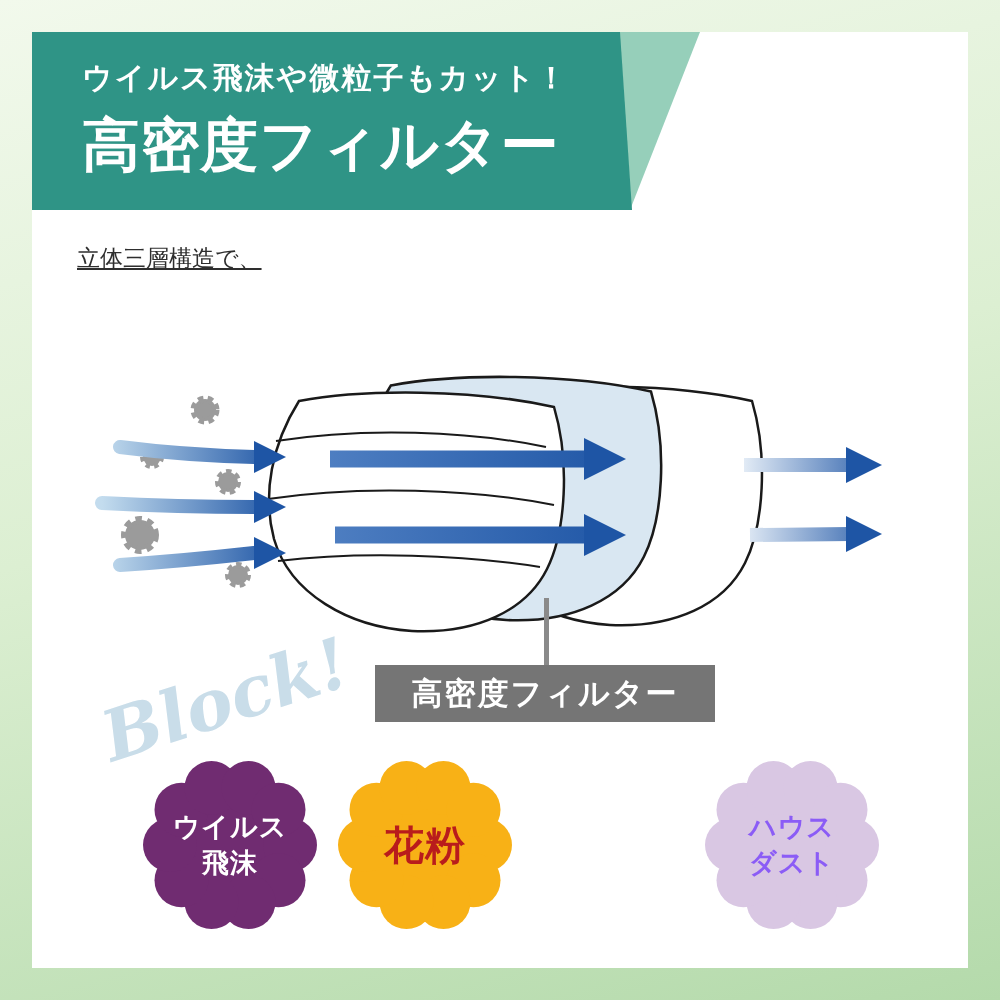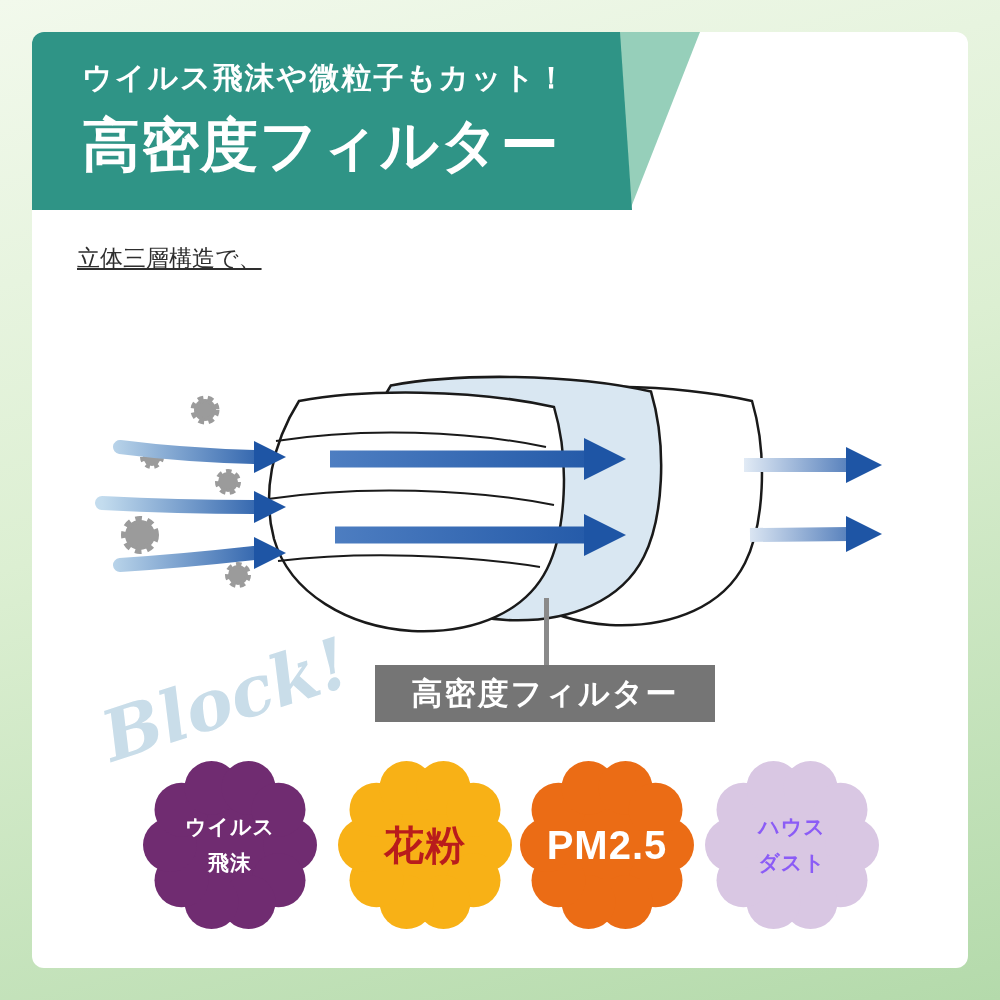--- a/index.html
+++ b/index.html
@@ -6,21 +6,21 @@
   body {
     width:1000px; height:1000px;
     font-family:"Liberation Sans","DejaVu Sans",sans-serif;
   }
   .page {
     position:relative; width:1000px; height:1000px;
     background:linear-gradient(165deg,#f2f9ec 0%,#dcefd2 45%,#b4daab 100%);
   }
   .card {
     position:absolute; inset:32px; background:#ffffff;
-    border-radius:12px; overflow:hidden;
+    border-radius:0; overflow:hidden;
   }
   .banner { position:absolute; top:0; left:0; width:668px; height:178px; }
   .banner-accent {
     position:absolute; inset:0;
     clip-path:polygon(586px 0, 100% 0, 598px 100%);
   }
   .banner-main {
     position:absolute; inset:0;
     clip-path:polygon(0 0, 588px 0, 600px 100%, 0 100%);
     padding:26px 0 0 50px;
@@ -36,21 +36,21 @@
   .filter-label {
     position:absolute; left:343px; top:633px; width:340px; height:57px;
     display:flex; align-items:center; justify-content:center;
     color:#ffffff; font-size:31px; font-weight:bold; letter-spacing:2px;
   }
   .badge { position:absolute; top:723px; width:180px; height:180px; }
   .badge svg { position:absolute; inset:0; width:180px; height:180px; }
   .badge-label {
     position:absolute; inset:0; display:flex; flex-direction:column;
     align-items:center; justify-content:center; text-align:center;
-    font-weight:bold; font-size:21px; line-height:36px; letter-spacing:1px;
+    font-weight:bold; font-size:27px; line-height:36px; letter-spacing:1px;
   }
   .badge.single .badge-label { font-size:40px; }
   .badge-label span:empty { display:none; }
   .defs-holder { position:absolute; width:0; height:0; }
 </style>
 </head>
 <body>
 
 <svg class="defs-holder" aria-hidden="true">
   <defs>
@@ -161,29 +161,20 @@
     <div class="badge single" style="left:303px">
       <svg viewBox="0 0 180 180">
         <use href="#flower" fill="#f8b116"></use>
       </svg>
       <div class="badge-label" style="color: #b91c1c;">
         <span>花粉</span>
 
       </div>
     </div>
 
-    <div class="badge single" style="left:485px">
-      <svg viewBox="0 0 180 180">
-        <use href="#flower" fill="#eb6c15"></use>
-      </svg>
-      <div class="badge-label" style="color: rgb(255, 255, 255);">
-        <span>PM2.5</span>
-
-      </div>
-    </div>
 
     <div class="badge" style="left:670px">
       <svg viewBox="0 0 180 180">
         <use href="#flower" fill="#d9c7e3"></use>
       </svg>
       <div class="badge-label" style="color: #8b5cf6;">
         <span>ハウス</span>
         <span>ダスト</span>
       </div>
     </div>

